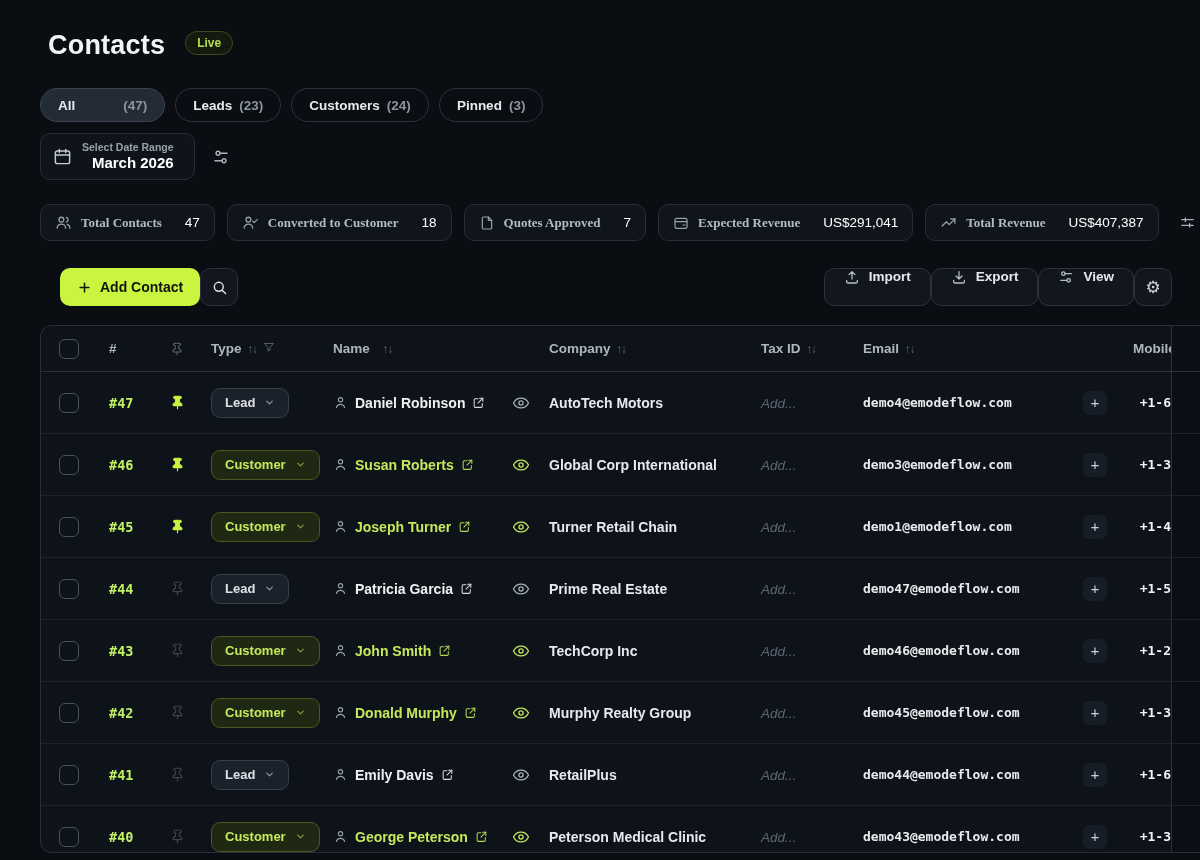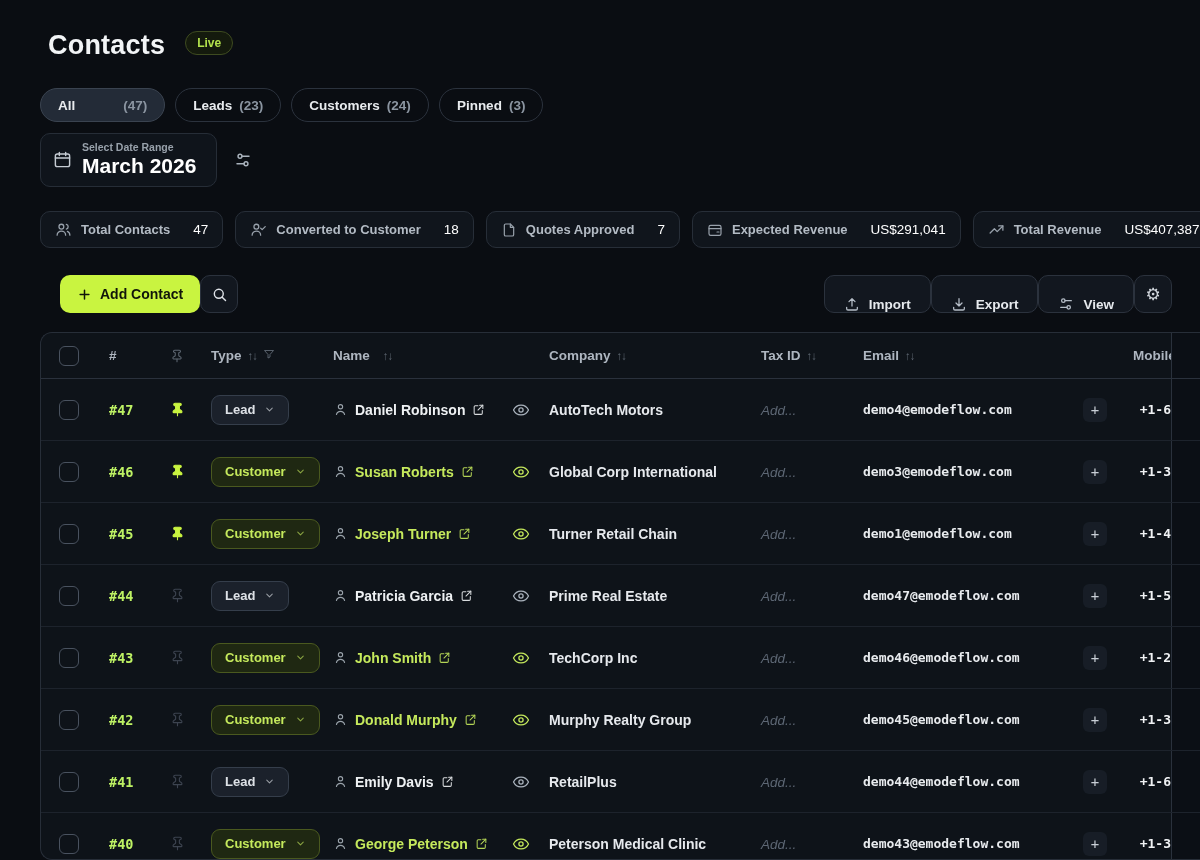--- a/index.html
+++ b/index.html
@@ -35,48 +35,48 @@
 
   
   .date-row { display:flex; align-items:center; gap:13px; margin-top:11px; }
   .date-range {
     display:flex; align-items:center; gap:10px;
     background:#0f141b; border:1px solid #262d37; border-radius:10px;
     padding:7px 20px 8px 12px; cursor:pointer; font-family:inherit;
   }
   .date-range svg { color:#c6ccd4; }
   .dr-label { display:block; font-size:10.5px; color:#98a1ab; font-weight:600; text-align:left; }
-  .dr-value { display:block; font-size:21px; color:#ffffff; font-weight:800; text-align:right; margin-top:1px; }
+  .dr-value { display:block; font-size:15px; color:#ffffff; font-weight:800; text-align:right; margin-top:1px; }
   .icon-ghost { background:none; border:none; color:#aab3bd; cursor:pointer; padding:4px; }
 
   
   .stats-row { display:flex; gap:12px; margin-top:24px; align-items:center; }
   .stat-chip {
     display:flex; align-items:center; gap:9px;
     background:#10151c; border:1px solid #272e38; border-radius:10px;
     height:37px; padding:0 14px;
   }
   .stat-chip svg { color:#98a1ab; flex-shrink:0; }
-  .stat-label { font-size:13px; color:#b3bbc4; font-weight:600; white-space:nowrap; }
+  .stat-label { font-size:13px; color:#b3bbc4; font-weight:600; white-space:nowrap;font-family:Liberation Serif, serif; }
   .stat-value { font-size:13.5px; color:#ffffff; font-weight:400; margin-left:14px; white-space:nowrap; }
 
   
   .actions-row { display:flex; justify-content:space-between; align-items:center; margin-top:27px; padding-right:28px; }
   .left-actions, .right-actions { display:flex; align-items:center;padding-left:20px; }
   .btn-primary {
     display:flex; align-items:center; gap:8px;
     background:#c9f440; color:#11150a; border:none; border-radius:10px;
     height:38px; padding:0 17px; font-size:14px; font-weight:800; cursor:pointer; font-family:inherit;
   }
   .btn-square {
     width:38px; height:38px; border-radius:10px; border:1px solid #2b323d;
     background:#12171f; color:#dfe3e8; display:flex; align-items:center; justify-content:center; cursor:pointer;
   }
   .btn-ghost {
-    display:flex; align-items:flex-end; gap:9px; height:38px; padding:0 19px;
+    display:flex; align-items:flex-start; gap:9px; height:38px; padding:0 19px;
     border-radius:10px; border:1px solid #2b323d; background:#12171f;
     color:#e6e9ed; font-size:13.5px; font-weight:700; cursor:pointer; font-family:inherit;
   }
   .btn-ghost svg { color:#b6bec8; }
   .gear-glyph { font-size:17px; line-height:1; color:#d0d5db; }
 
   
   .table-wrap {
     margin-top:19px; width:1160px; max-height:528px; overflow:hidden;
     border:1px solid #272e38; border-right:none; border-radius:12px 0 0 12px;

